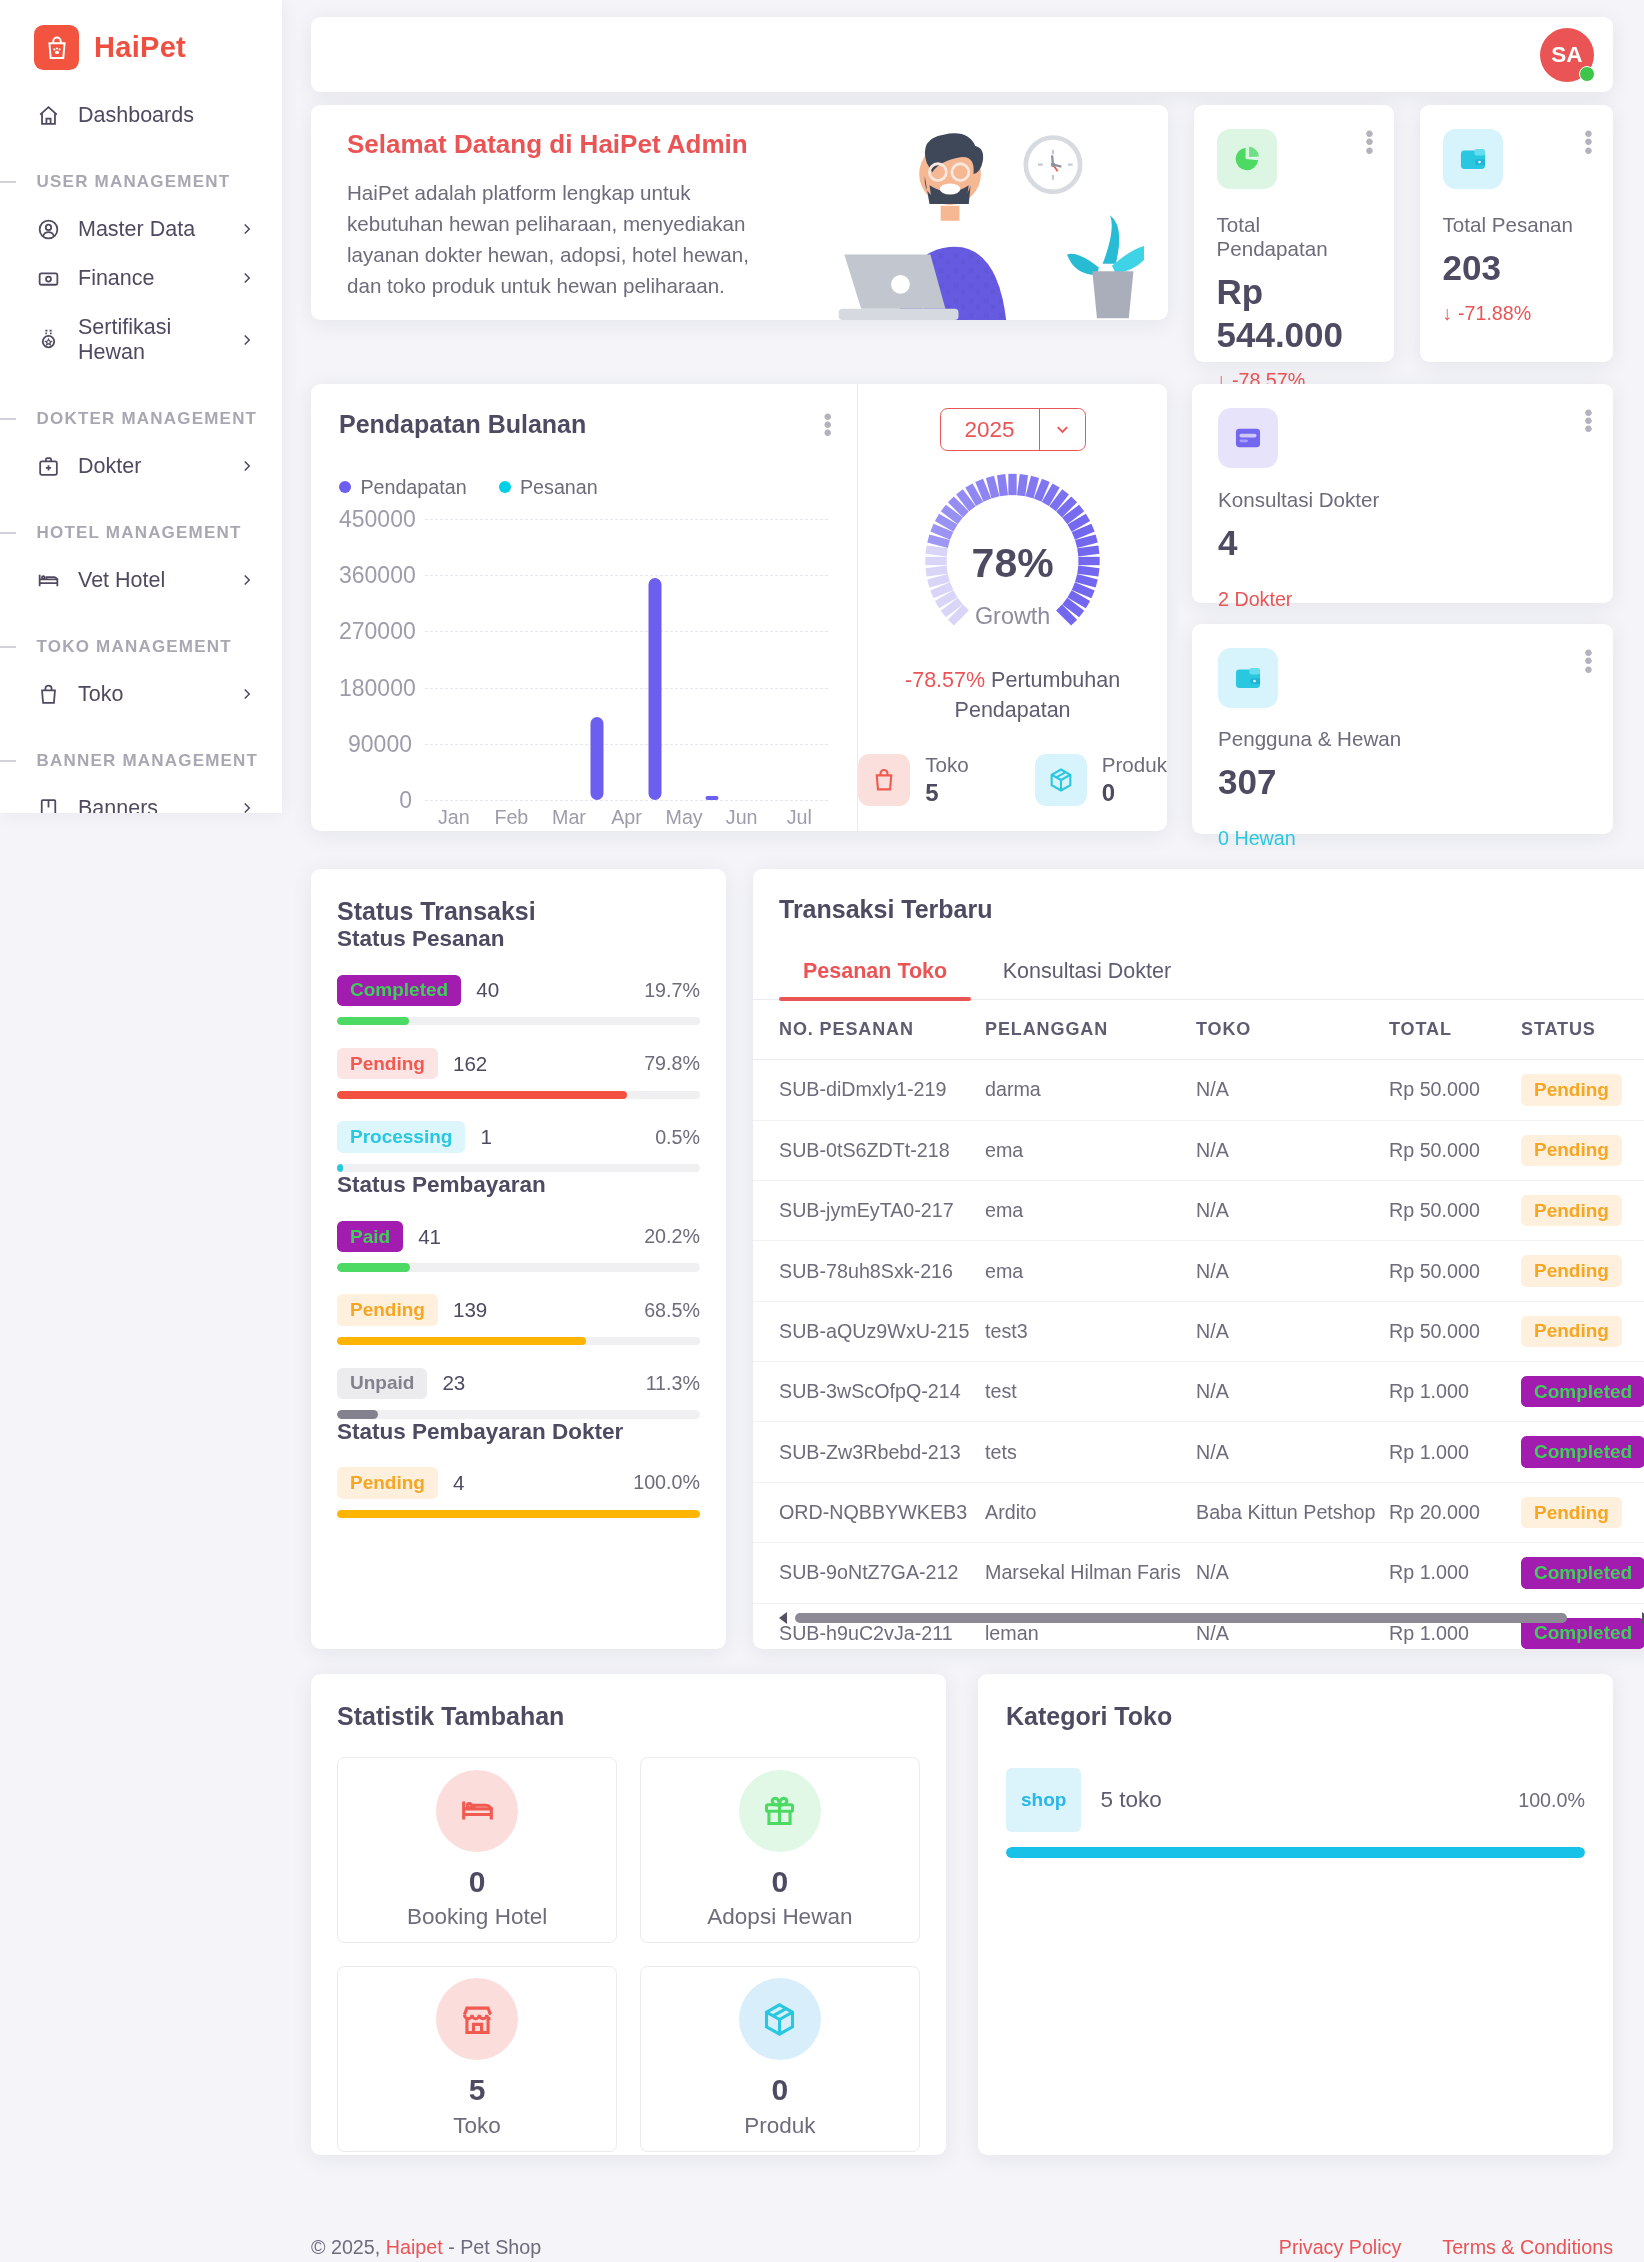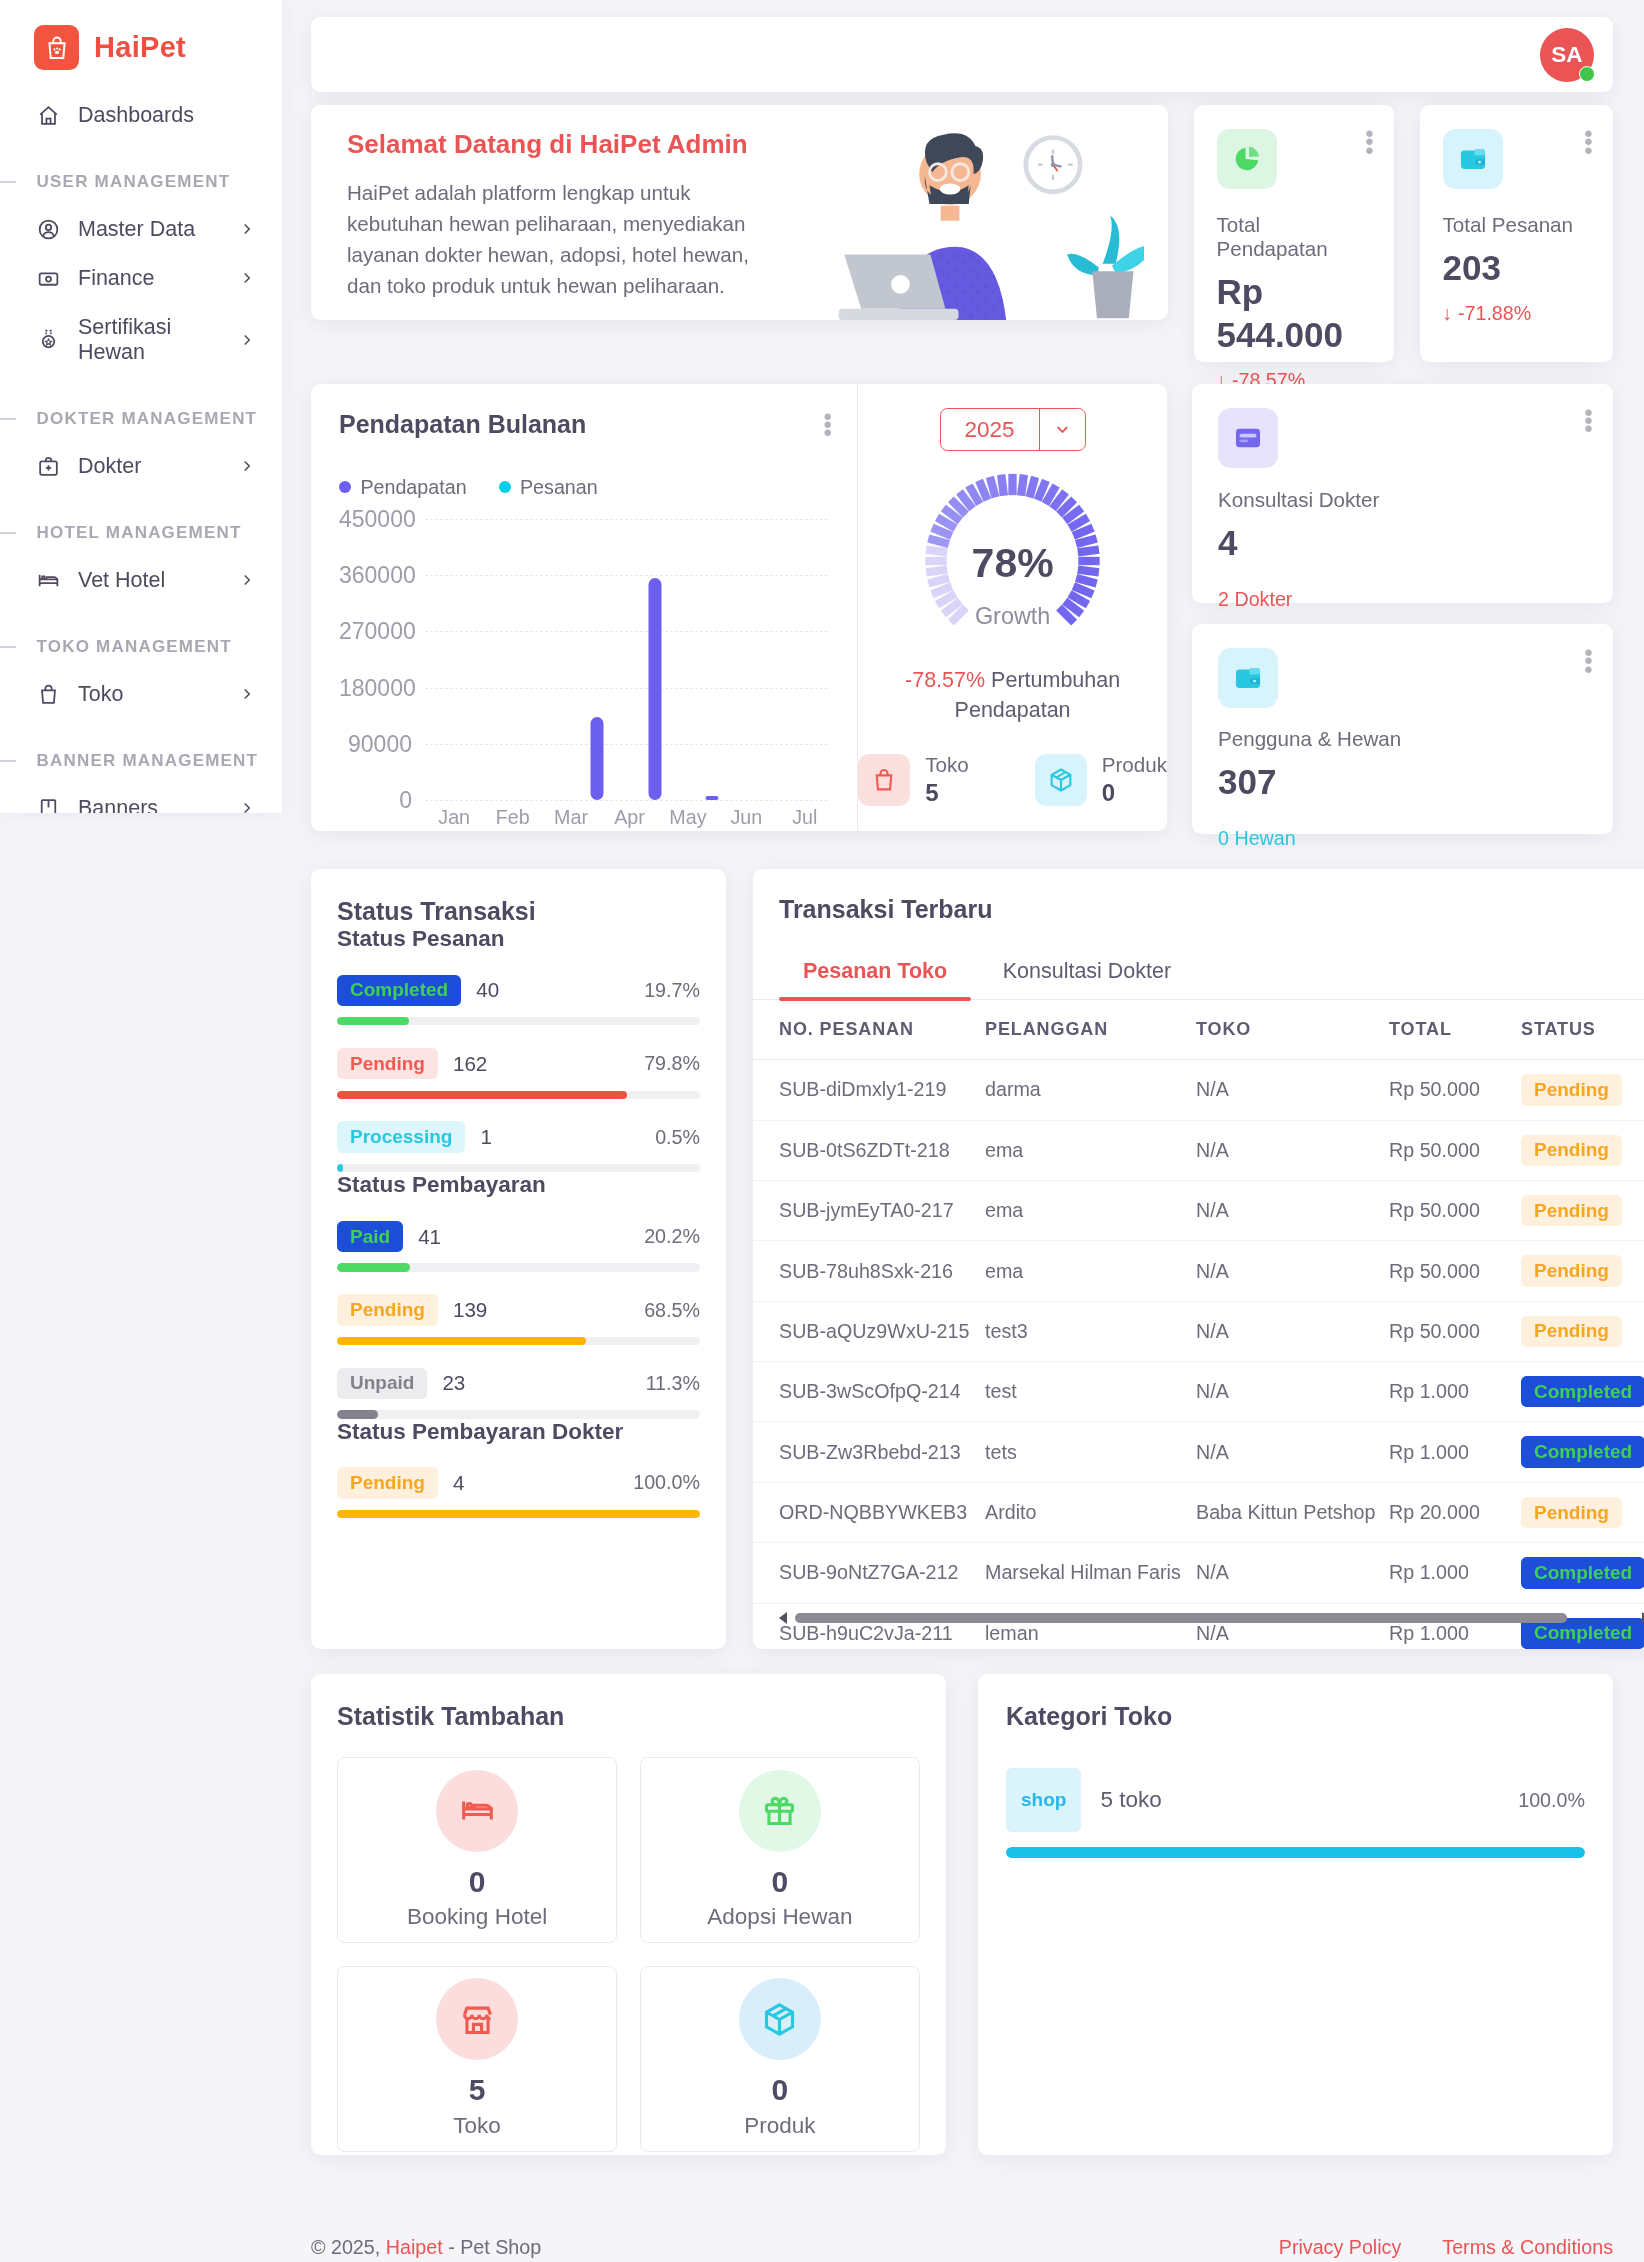--- a/index.html
+++ b/index.html
@@ -57,21 +57,21 @@
   .chart-left { width:568px; padding:26px 0 0 28px; position:relative; border-right:0.9px solid #ebe9f1; }
   .chart-title { font-size:25px; font-weight:bold; color:#4e4a61; }
   .legend { display:flex; gap:32px; margin-top:37px; }
   .legend-item { display:flex; align-items:center; gap:9.4px; font-size:19.7px; color:#6e6b7b; }
   .legend-dot { width:12px; height:12px; border-radius:50%; }
   .plot-wrap { position:relative; margin-top:20.6px; height:281px; width:506px; }
   .gridline { position:absolute; left:86px; right:17px; border-top:1.9px dashed #e8e7ee; }
   .ytick { position:absolute; left:0; width:73px; text-align:right; font-size:23px; color:#9e9caa; transform:translateY(-50%); }
   .chart-plot { position:absolute; left:86px; right:17px; top:0; bottom:0; }
   .chart-bar { position:absolute; bottom:0; width:13px; border-radius:7.5px; background:#6c5ff0; transform:translateX(-50%); }
-  .xlabels { position:absolute; left:86px; right:11px; top:287px; display:flex; }
+  .xlabels { position:absolute; left:86px; right:17px; top:287px; display:flex; }
   .xlabels span { flex:1; text-align:center; font-size:19.7px; color:#9e9caa; }
   .chart-right { flex:1; padding:24px 0; display:flex; flex-direction:column; align-items:center; }
   .year-btn { display:flex; align-items:stretch; border:1.4px solid #ea5455; border-radius:7.5px; overflow:hidden; cursor:pointer; background:#fff; }
   .year-btn .yr { padding:8.4px 24px; font-size:22.5px; color:#ea5455; border-right:1.4px solid #ea5455; }
   .year-btn .caret { display:flex; align-items:center; padding:0 13px; }
   .gauge-wrap { position:relative; margin-top:7.5px; width:215px; height:204px; }
   .gauge-center { position:absolute; left:0; right:0; top:81px; text-align:center; }
   .gauge-center .pct { font-size:41px; font-weight:bold; color:#4e4a61; }
   .gauge-center .glabel { font-size:23.4px; color:#8f8c9c; margin-top:16px; }
   .growth-line { margin-top:1.9px; text-align:center; font-size:21.5px; width:281px; line-height:30px; color:#5f5b70; }
@@ -87,21 +87,21 @@
   .info-card.h1 { height:219px; }
   .info-card.h2 { height:210px; }
   
   .row3 { margin-top:35px; display:grid; grid-template-columns:415px 1fr; gap:27px; }
   .status-card { height:780px; padding:28px 26px; }
   .panel-title { font-size:25px; font-weight:bold; color:#4e4a61; }
   .group-title { font-size:22.5px; font-weight:bold; color:#4e4a61; }
   .sbar-row { margin-top:22.5px; }
   .sbar-head { display:flex; align-items:center; }
   .badge { display:inline-block; font-size:19px; font-weight:bold; padding:4.7px 13px; border-radius:5.6px; white-space:nowrap; }
-  [data-variant="success"]   { background:#1d4ed8; color:#3ecf58; }
+  [data-variant="success"]   { background:#a21caf; color:#3ecf58; }
   [data-variant="danger"]    { background:#fde4e4; color:#f05a50; }
   [data-variant="info"]      { background:#ddf6fc; color:#29c7e0; }
   [data-variant="warning"]   { background:#fff0dd; color:#f5a623; }
   [data-variant="secondary"] { background:#ececee; color:#84818f; }
   .sbar-head .val { font-size:20.6px; color:#4e4a61; margin-left:15px; }
   .sbar-head .pct { margin-left:auto; font-size:19.7px; color:#6e6b7b; }
   .track { margin-top:11.2px; height:8.4px; background:#f0f0f2; border-radius:5.6px; overflow:hidden; }
   .fill { height:100%; border-radius:5.6px; min-width:5.6px; }
   .fill[data-variant="success"]{background:#4cd964;} .fill[data-variant="danger"]{background:#f4503f;}
   .fill[data-variant="info"]{background:#29c7e0;} .fill[data-variant="warning"]{background:#ffb400;}

